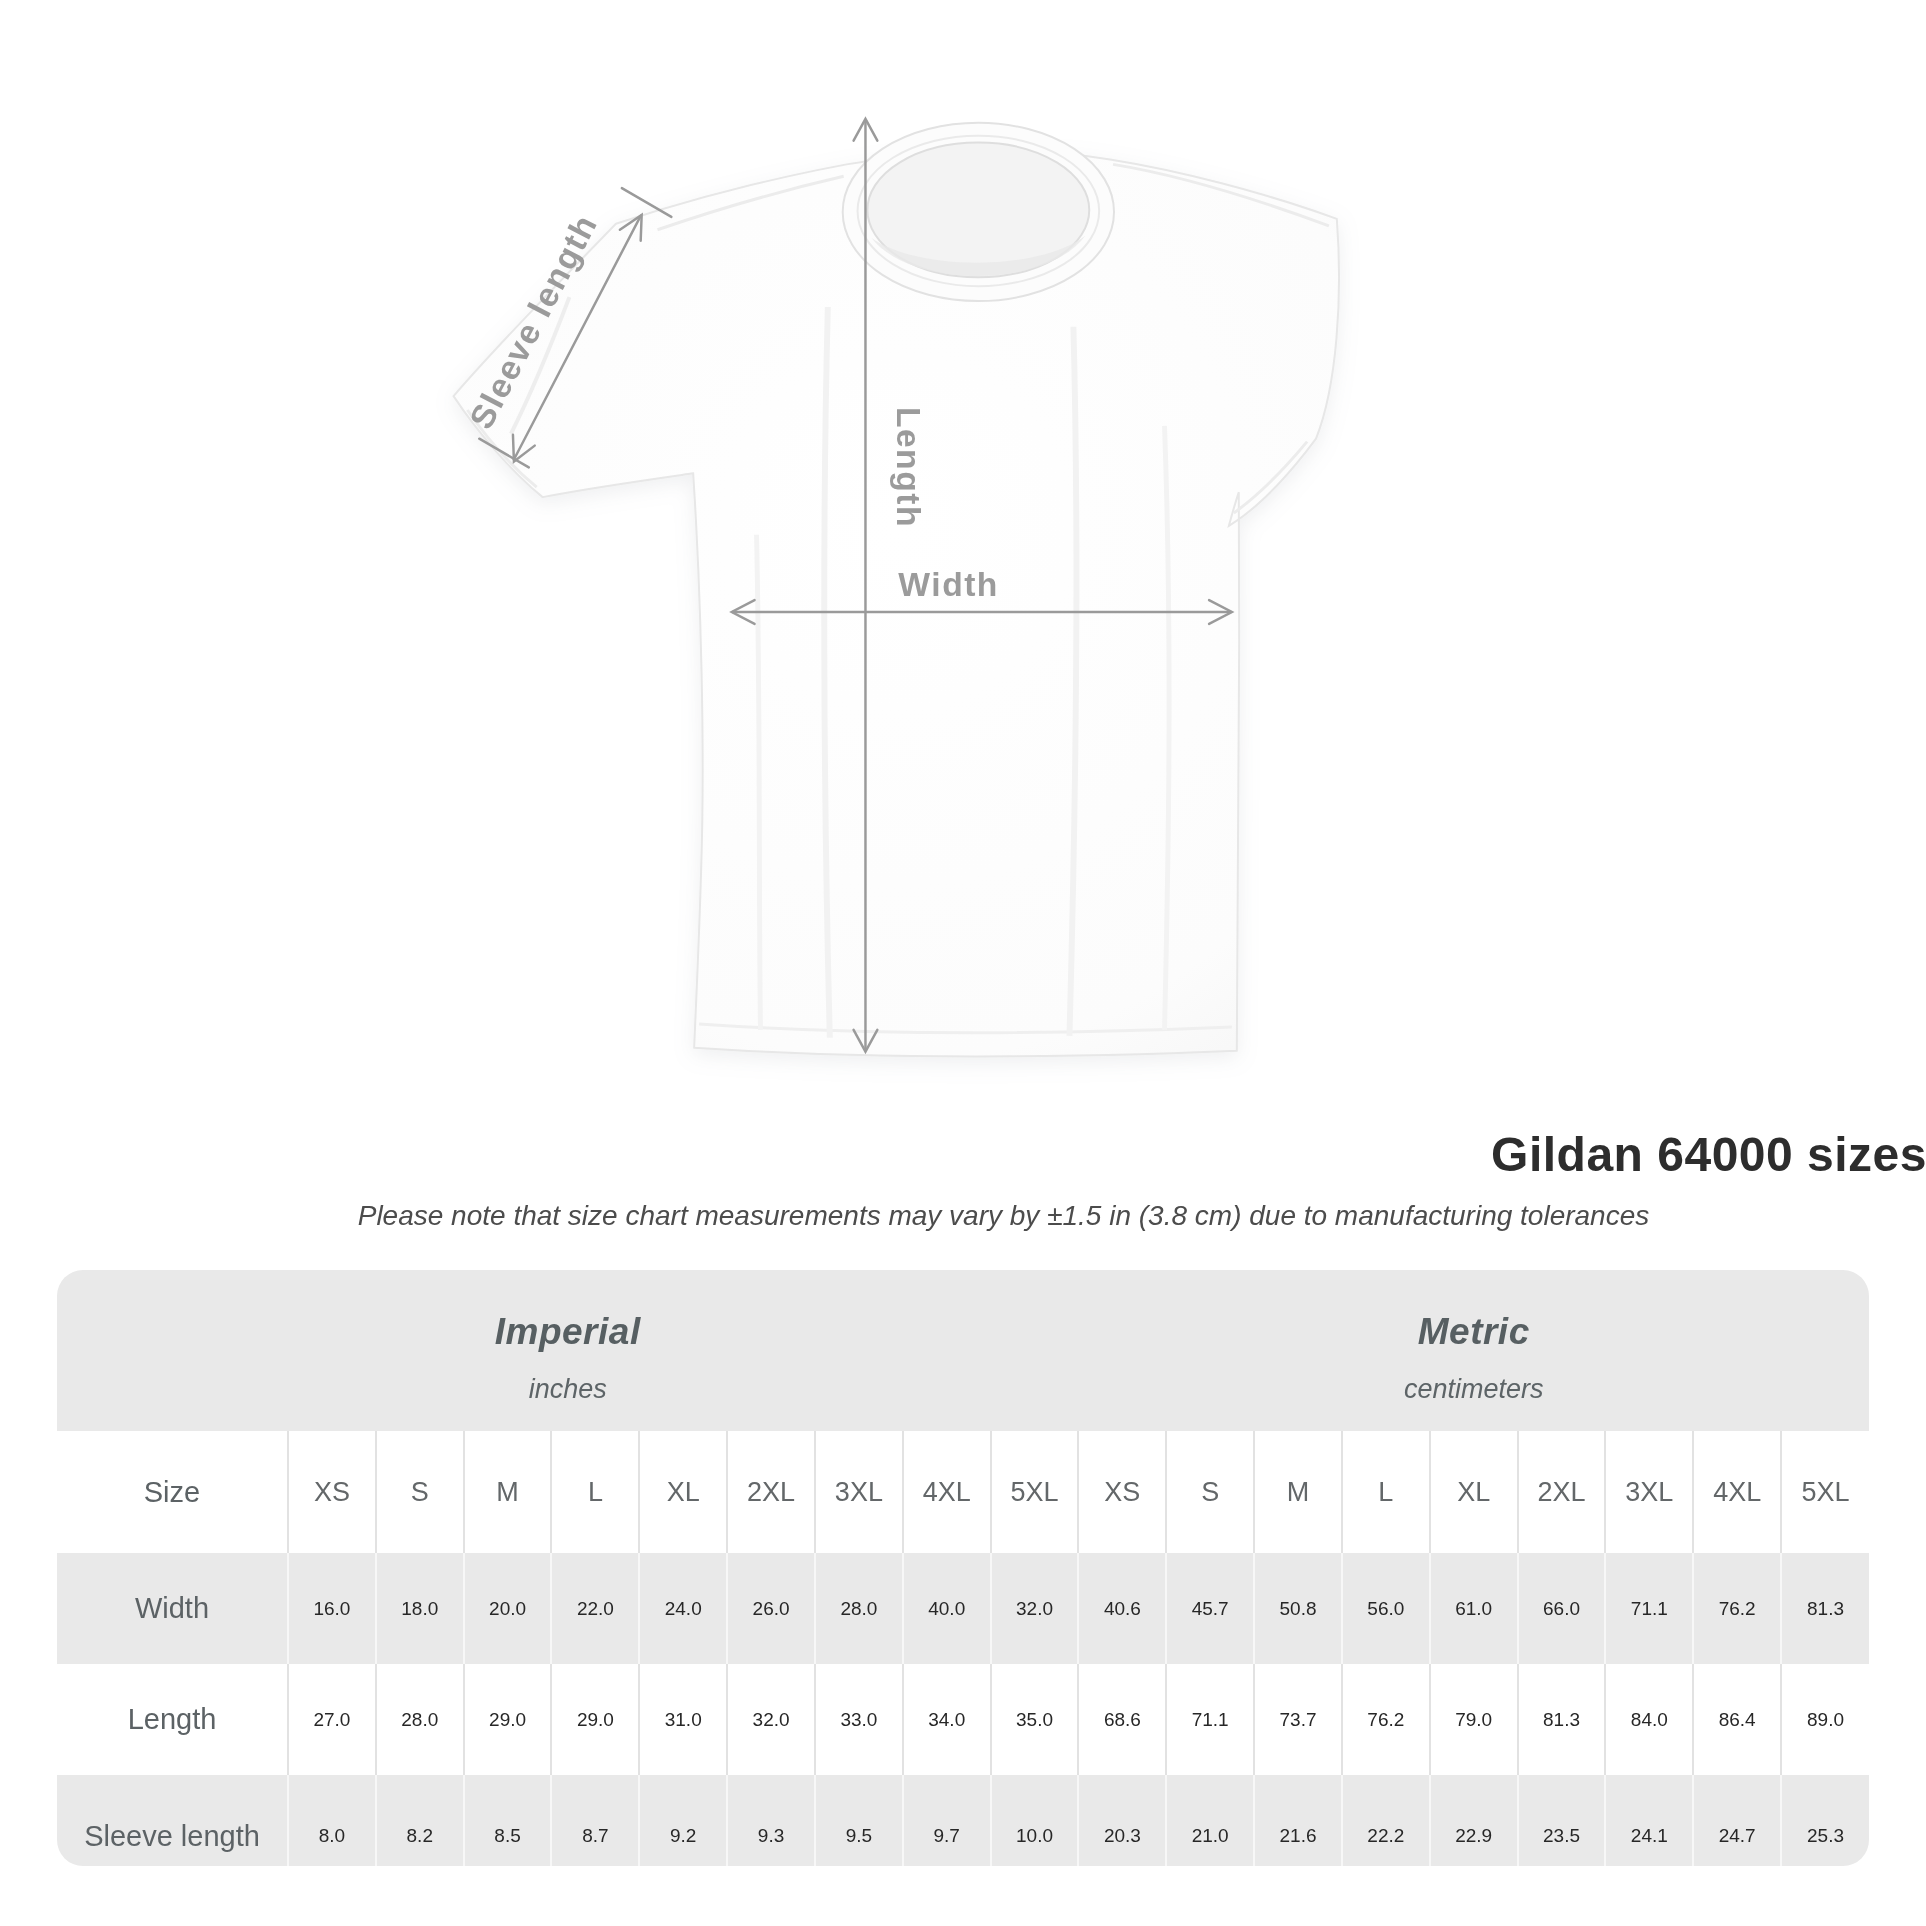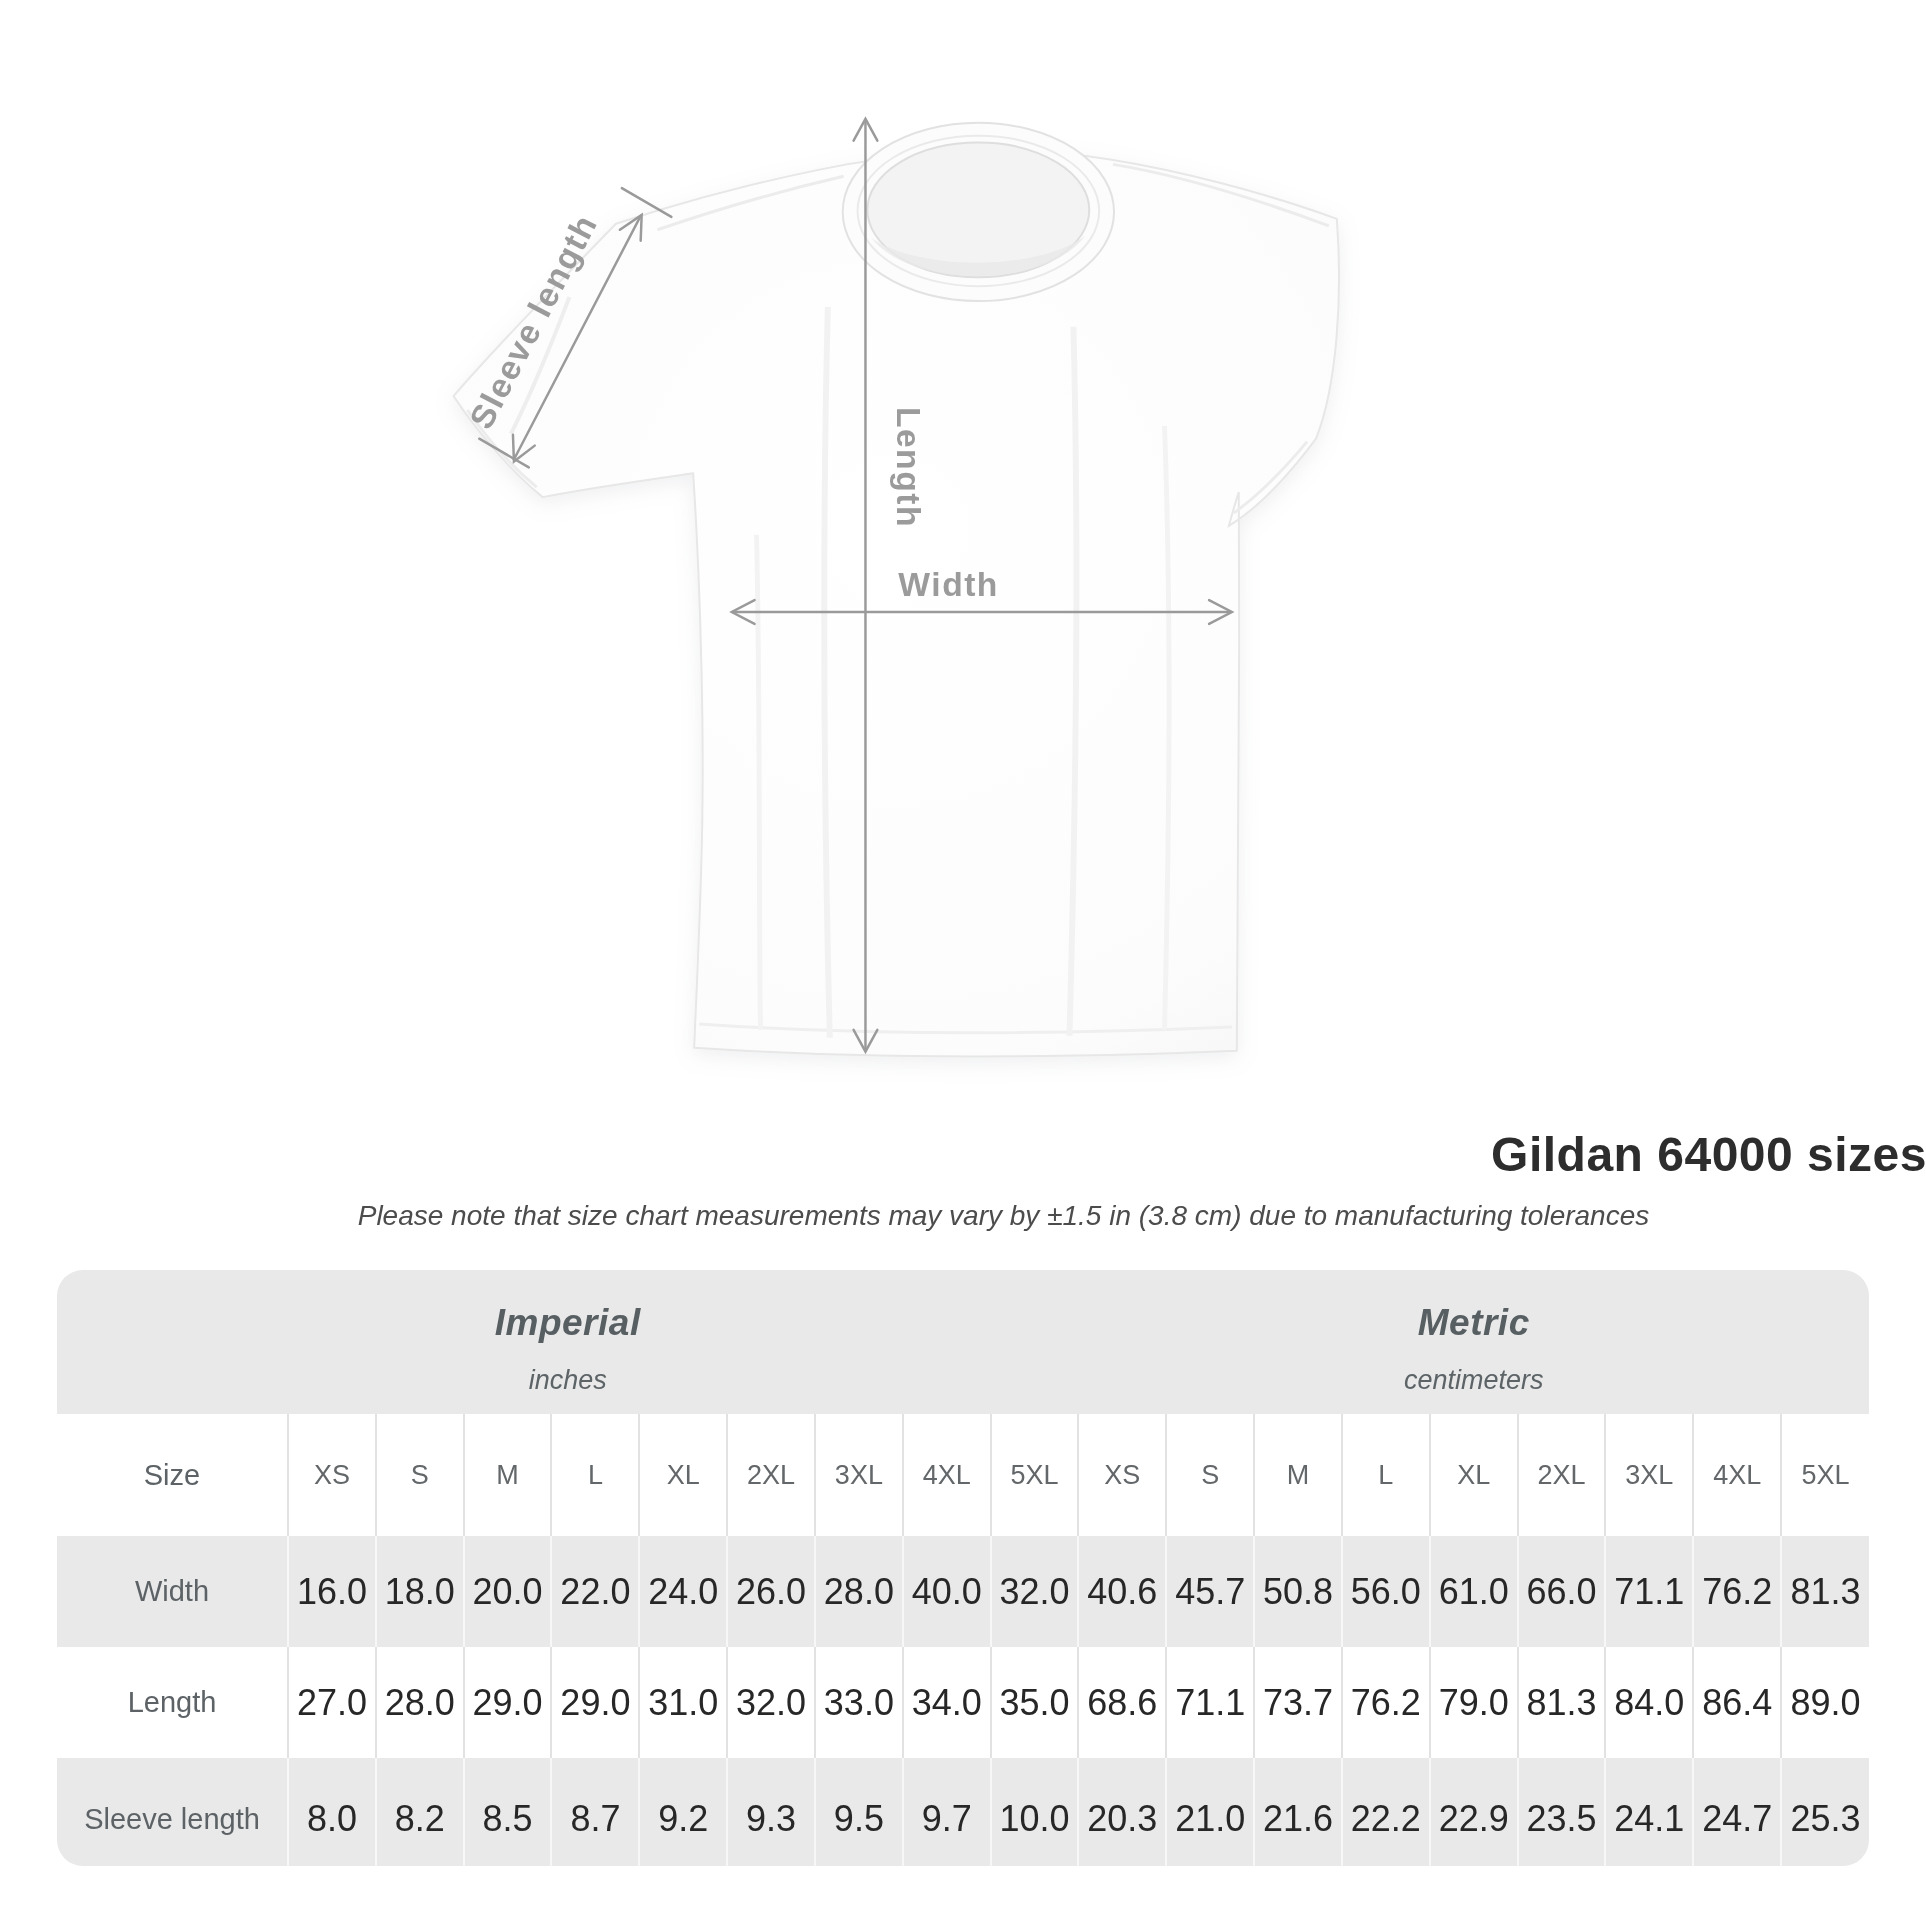--- a/index.html
+++ b/index.html
@@ -21,34 +21,34 @@
   }
   
   .size-table-wrap{
     position:absolute;left:57px;top:1270px;width:1812px;height:596px;
     border-radius:26px;overflow:hidden;
   }
   table.size-table{border-collapse:collapse;table-layout:fixed;width:100%;height:100%;}
   table.size-table th,table.size-table td{
     text-align:center;vertical-align:middle;padding:0;font-weight:normal;
   }
-  tr.band-row{height:144px;background:#e9e9e9;}
+  tr.band-row{height:161px;background:#e9e9e9;}
   tr.size-row{height:122px;background:#ffffff;--sep:#e2e2e2;}
   tr.row-gray{height:111px;background:#e9e9e9;--sep:#f7f7f7;}
   tr.row-white{height:111px;background:#ffffff;--sep:#e2e2e2;}
   tr.row-gray.last{height:122px;}
   tr.size-row > *:not(:first-child),
   tr.row-gray > *:not(:first-child),
   tr.row-white > *:not(:first-child){border-left:2px solid var(--sep);}
   .group-cell{vertical-align:middle;}
   .group-label{font-size:37px;font-weight:bold;font-style:italic;color:#575f62;letter-spacing:0.5px;padding-top:14px;}
   .group-unit{font-size:27px;font-style:italic;color:#5d6467;margin-top:21px;}
   th.row-label{font-size:29px;font-weight:bold;color:#5c6265;}
   th.size-col{font-size:27px;font-weight:bold;color:#636769;}
-  td.val{font-size:36px;color:#272727;}
+  td.val{font-size:19px;color:#272727;}
 </style>
 </head>
 <body>
 
 <div class="page">
 
   <svg class="shirt-svg" width="1927" height="1119" viewBox="0 0 1946 1130">
     <defs>
       <radialGradient id="bodyGrad" cx="50%" cy="42%" r="78%">
         <stop offset="0%" stop-color="#ffffff"></stop>

